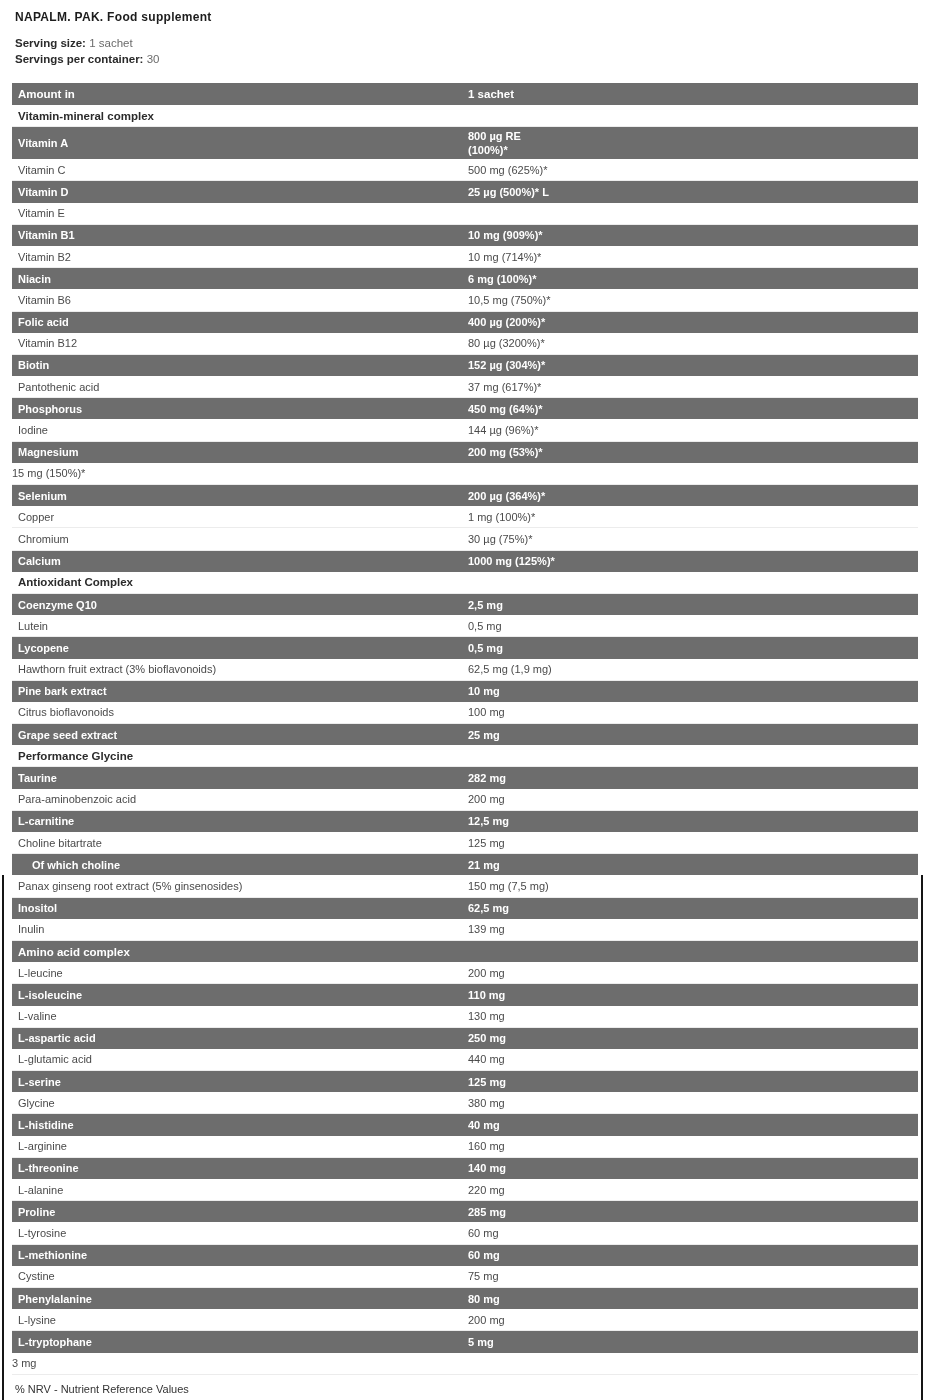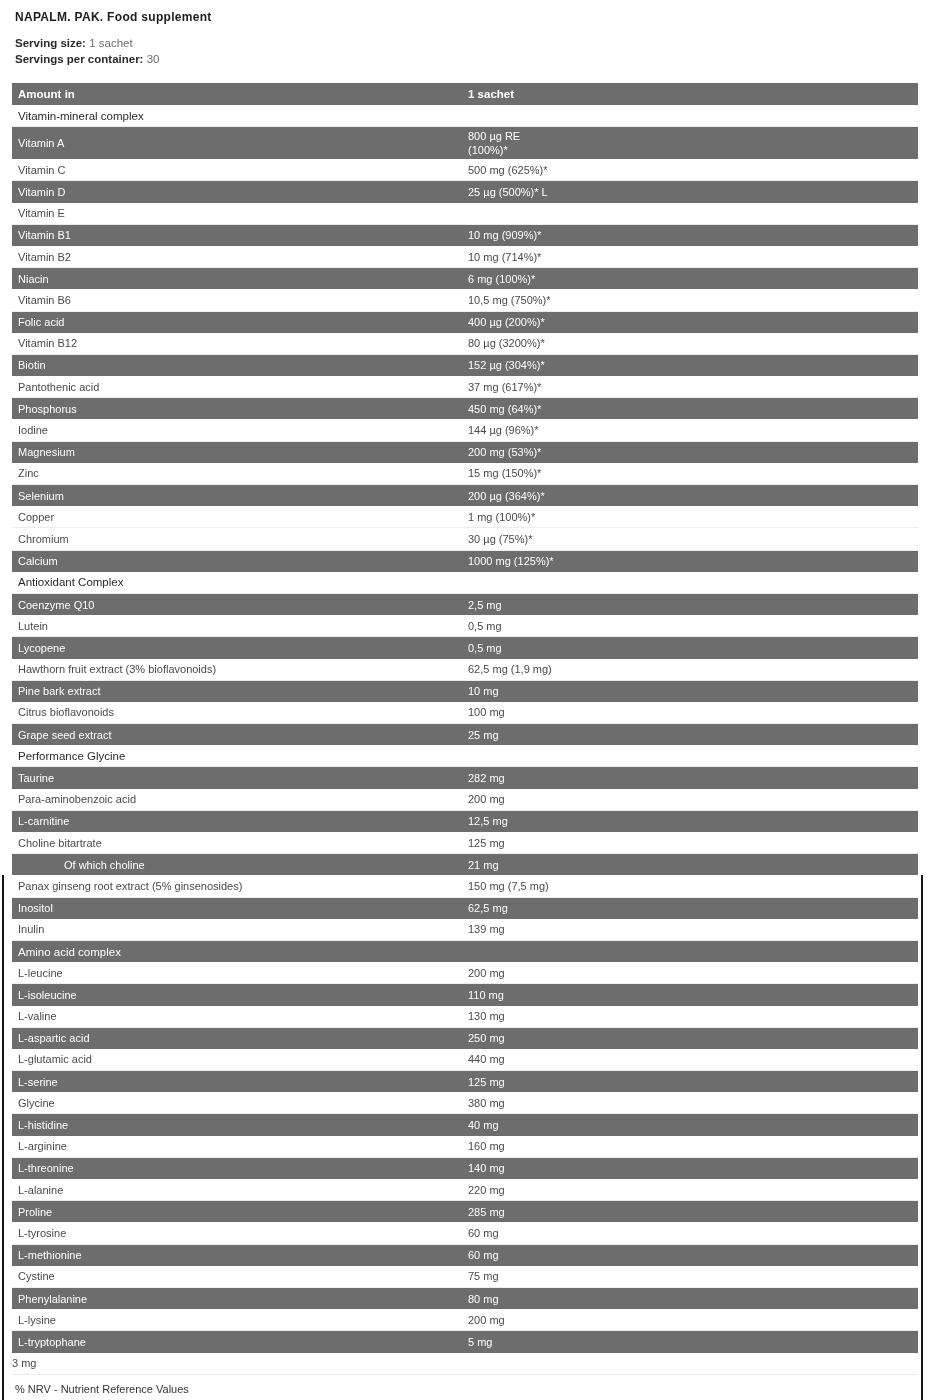--- a/index.html
+++ b/index.html
@@ -9,26 +9,26 @@
   }
   .title{
     margin:10px 0 0 15px;font-size:12px;font-weight:bold;color:#1d1d1d;letter-spacing:.3px;
   }
   .meta{margin:12px 0 16px 15px;font-size:11.5px;line-height:15.5px;color:#6b6b6b}
   .meta .lbl{color:#2a2a2a;font-weight:bold}
   .table-upper{margin:6px 12px 0 12px}
   .row{display:flex;align-items:center;min-height:21.2px;font-size:11px;line-height:14px}
   .row .c1{width:456px;padding:2px 0 2px 6px;box-sizing:border-box}
   .row .c2{flex:1;white-space:pre-line;padding:2px 0}
-  .row.dark{background:#6d6d6d;color:#ffffff;font-weight:normal}
+  .row.dark{background:#6d6d6d;color:#ffffff;font-weight:bold}
   .row.light{color:#4a4a4a;border-bottom:1px solid #ececec}
-  .row.section{font-weight:normal;font-size:11.5px;color:#2b2b2b}
+  .row.section{font-weight:bold;font-size:11.5px;color:#2b2b2b}
   .row.section.dark{color:#ffffff}
   .row.head{background:#6d6d6d;color:#ffffff;font-weight:bold;font-size:11.5px;min-height:22px}
-  .row.indent .c1{padding-left:52px}
+  .row.indent .c1{padding-left:20px}
   .framed-wrap{
     margin:0 7px 0 2px;
     border-left:2px solid #151515;border-right:2px solid #151515;
     padding:0 3px 10px 8px;min-height:505px;box-sizing:border-box;
   }
   .footnote{margin:8px 0 0 3px;font-size:11px;color:#333333}
 </style>
 </head>
 <body>
 
@@ -111,21 +111,20 @@
         </div>
         <div class="row light">
           <div class="c1">Iodine</div>
           <div class="c2">144 µg (96%)*</div>
         </div>
         <div class="row dark">
           <div class="c1">Magnesium</div>
           <div class="c2">200 mg (53%)*</div>
         </div>
         <div class="row light">
-          <div class="c1">Zinc</div>
           <div class="c2">15 mg (150%)*</div>
         </div>
         <div class="row dark">
           <div class="c1">Selenium</div>
           <div class="c2">200 µg (364%)*</div>
         </div>
         <div class="row light">
           <div class="c1">Copper</div>
           <div class="c2">1 mg (100%)*</div>
         </div>

